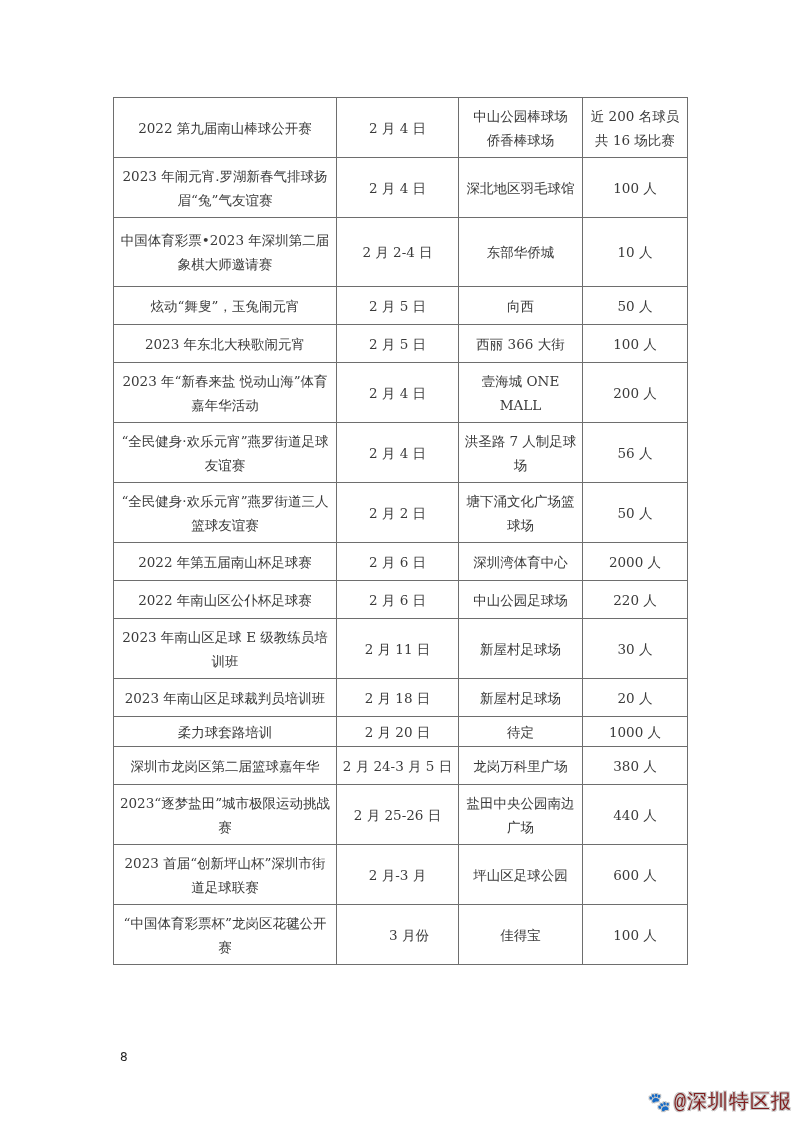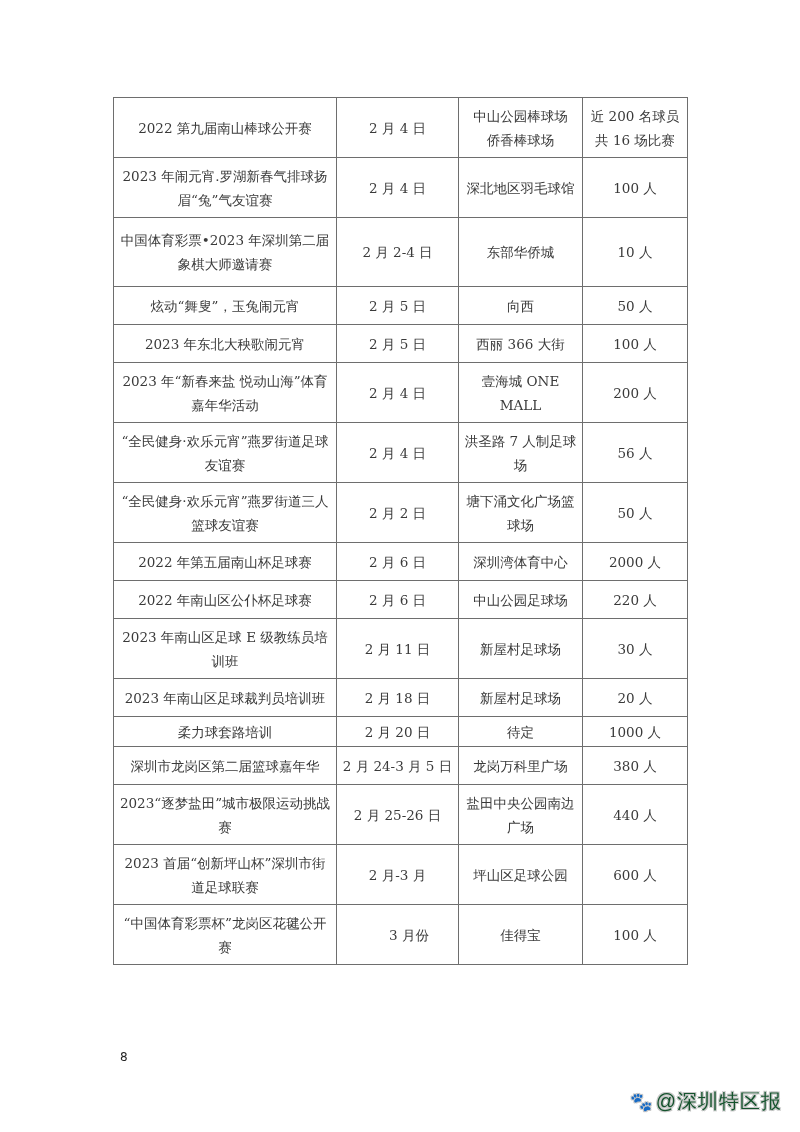--- a/index.html
+++ b/index.html
@@ -15,22 +15,22 @@
     border: 1px solid #6e6e6e; text-align: center; vertical-align: middle;
     font-size: 13.5px; line-height: 24px; padding: 0 4px; box-sizing: border-box;
     color: #3a3a3a;
   }
   .c1 { width: 223px; } .c2 { width: 122px; } .c3 { width: 124px; } .c4 { width: 105px; }
   .page-number {
     position: absolute; left: 120px; top: 1050px; font-size: 12px; color: #222;
     font-family: "DejaVu Sans", sans-serif;
   }
   .watermark {
-    position: absolute; right: 18px; top: 1088px; font-size: 20px; color: #14532d;
-    font-family: Liberation Sans, sans-serif;
+    position: absolute; right: 8px; top: 1088px; font-size: 20px; color: #7f1d1d;
+    font-family: Liberation Mono, monospace;
     text-shadow: -1px -1px 0 #c8c8c8, 1px -1px 0 #c8c8c8, -1px 1px 0 #c8c8c8, 1px 1px 0 #c8c8c8;
     letter-spacing: 1px;
   }
   .paw { font-size: 18px; margin-right: 2px; }
 </style>
 </head>
 <body>
 
 <table class="doc-table">
   <colgroup>

